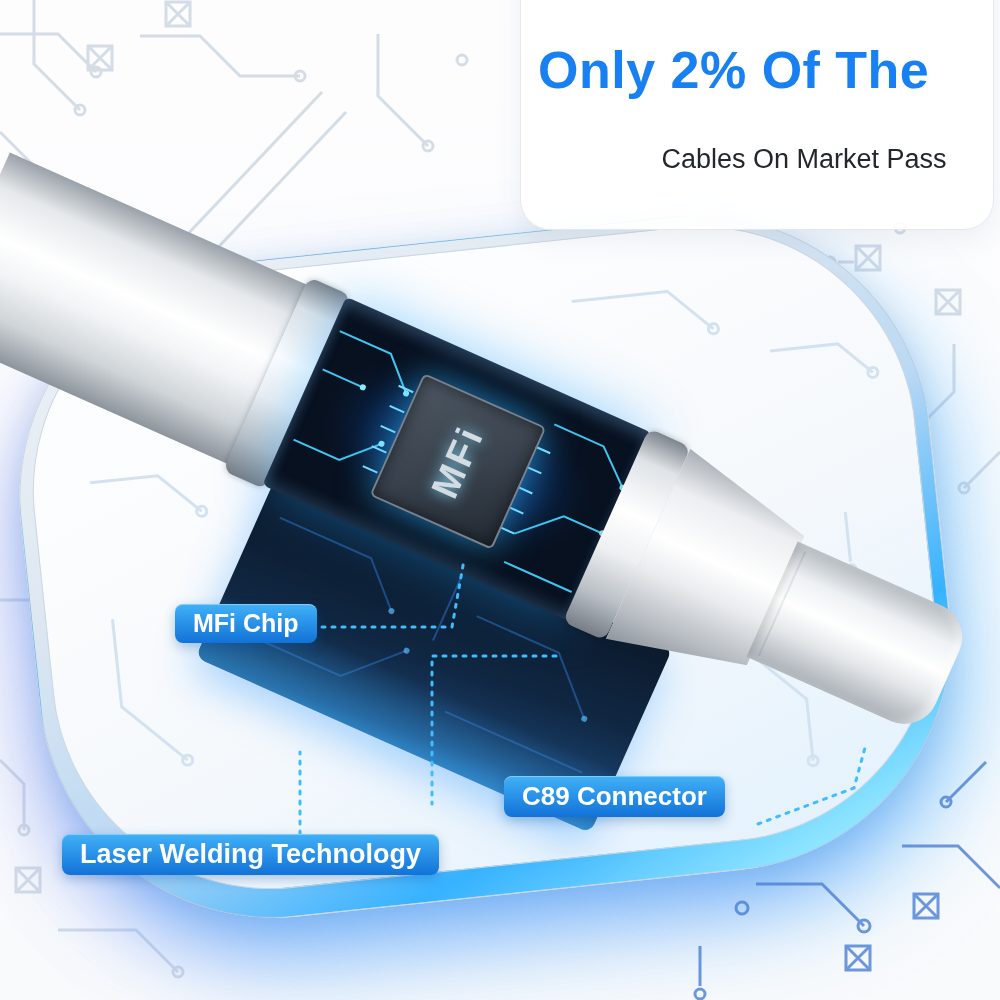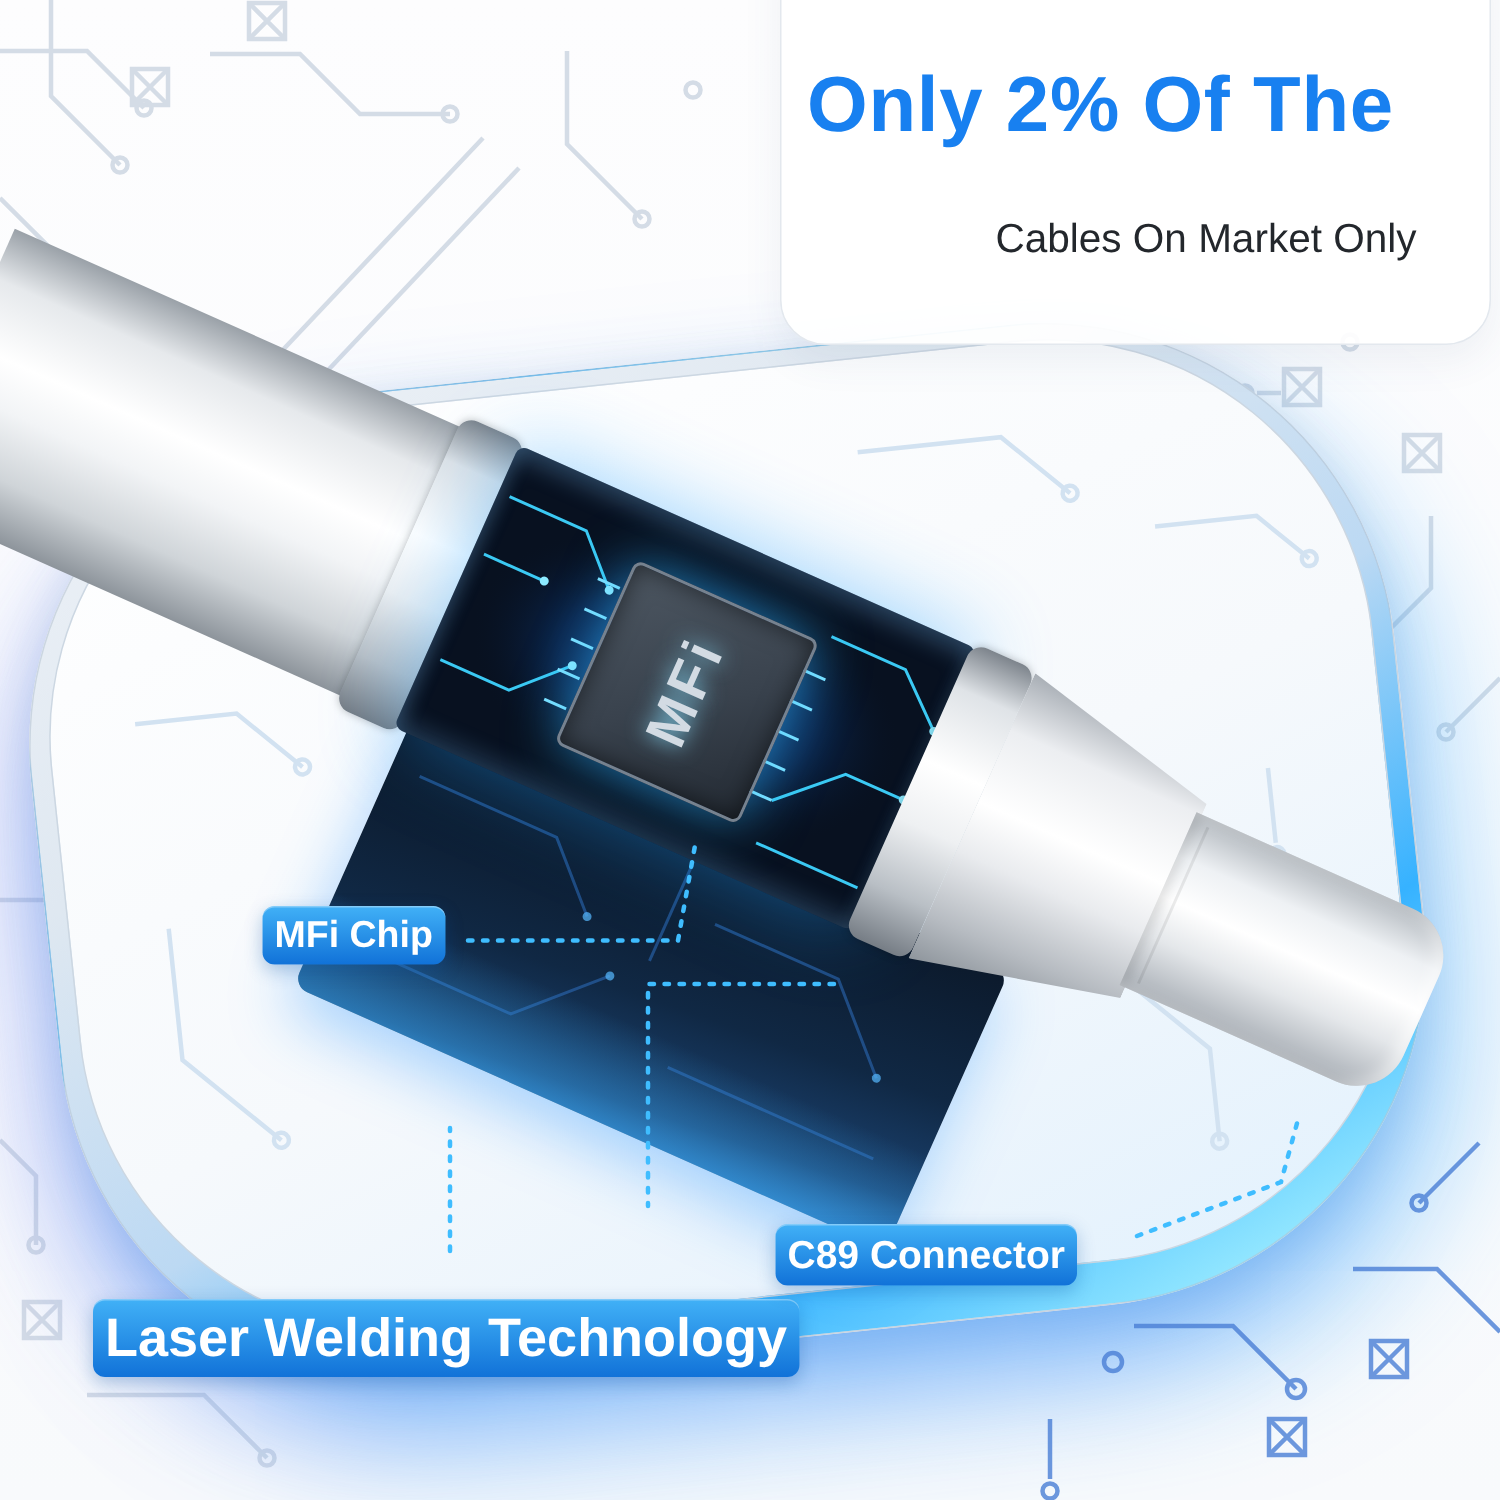--- a/index.html
+++ b/index.html
@@ -59,26 +59,26 @@
   .tip::before{content:"";position:absolute;left:10px;top:6px;bottom:6px;width:2px;background:rgba(0,0,0,.08);}
 
   
   .card{left:520px;top:-56px;width:472px;height:284px;background:rgba(255,255,255,.92);
     border:1px solid #e3e8ee;border-radius:30px;box-shadow:0 10px 26px rgba(70,95,130,.08);z-index:5;}
   .heading{left:538px;top:40px;width:436px;text-align:left;font-size:52px;font-weight:800;letter-spacing:.5px;
     color:var(--heading-blue,#1880f0);z-index:6;}
   .subheading{left:628px;top:142px;width:352px;text-align:center;font-size:27px;line-height:34px;color:#23272c;z-index:6;}
 
   
-  .badge{position:absolute;z-index:6;color:#fff;font-weight:bold;white-space:nowrap;border-radius:8px;padding:5px 8px;
+  .badge{position:absolute;z-index:6;color:#fff;font-weight:bold;white-space:nowrap;border-radius:8px;padding:5px 18px;
     background:linear-gradient(180deg,var(--badge-top,#41b1f7),var(--badge-bottom,#1172d8));
     box-shadow:0 4px 12px rgba(10,80,160,.3),inset 0 1px 0 rgba(255,255,255,.35);}
   #badge-mfi{left:175px;top:604px;font-size:25px;}
-  #badge-laser{left:62px;top:834px;font-size:36px;margin-top:32px;}
-  #badge-c89{left:504px;top:816px;font-size:26px;margin-left:13px;}
+  #badge-laser{left:62px;top:834px;font-size:27px;}
+  #badge-c89{left:504px;top:776px;font-size:26px;}
 </style>
 </head>
 <body>
 
 <div class="stage">
 
   <svg class="abs bg-circuits" width="1000" height="1000" viewBox="0 0 1000 1000">
     <defs>
       <g id="xsq">
           <rect x="-12" y="-12" width="24" height="24"></rect>
@@ -230,20 +230,20 @@
       <polyline points="312,627 452,627 464,560"></polyline>
       <polyline points="556,656 432,656 432,804"></polyline>
       <polyline points="758,824 854,788 866,744"></polyline>
       <polyline points="300,834 300,752"></polyline>
     </g>
   </svg>
 
   <div class="abs card"></div>
   <div class="abs heading">Only 2% Of The</div>
   <div class="abs subheading">
-    <div>Cables On Market Only</div>
+    <div>Cables On Market Pass</div>
   </div>
 
   <div class="badge" id="badge-mfi">MFi Chip</div>
   <div class="badge" id="badge-laser">Laser Welding Technology</div>
   <div class="badge" id="badge-c89">C89 Connector</div>
 
 </div>
 
 </body></html>

